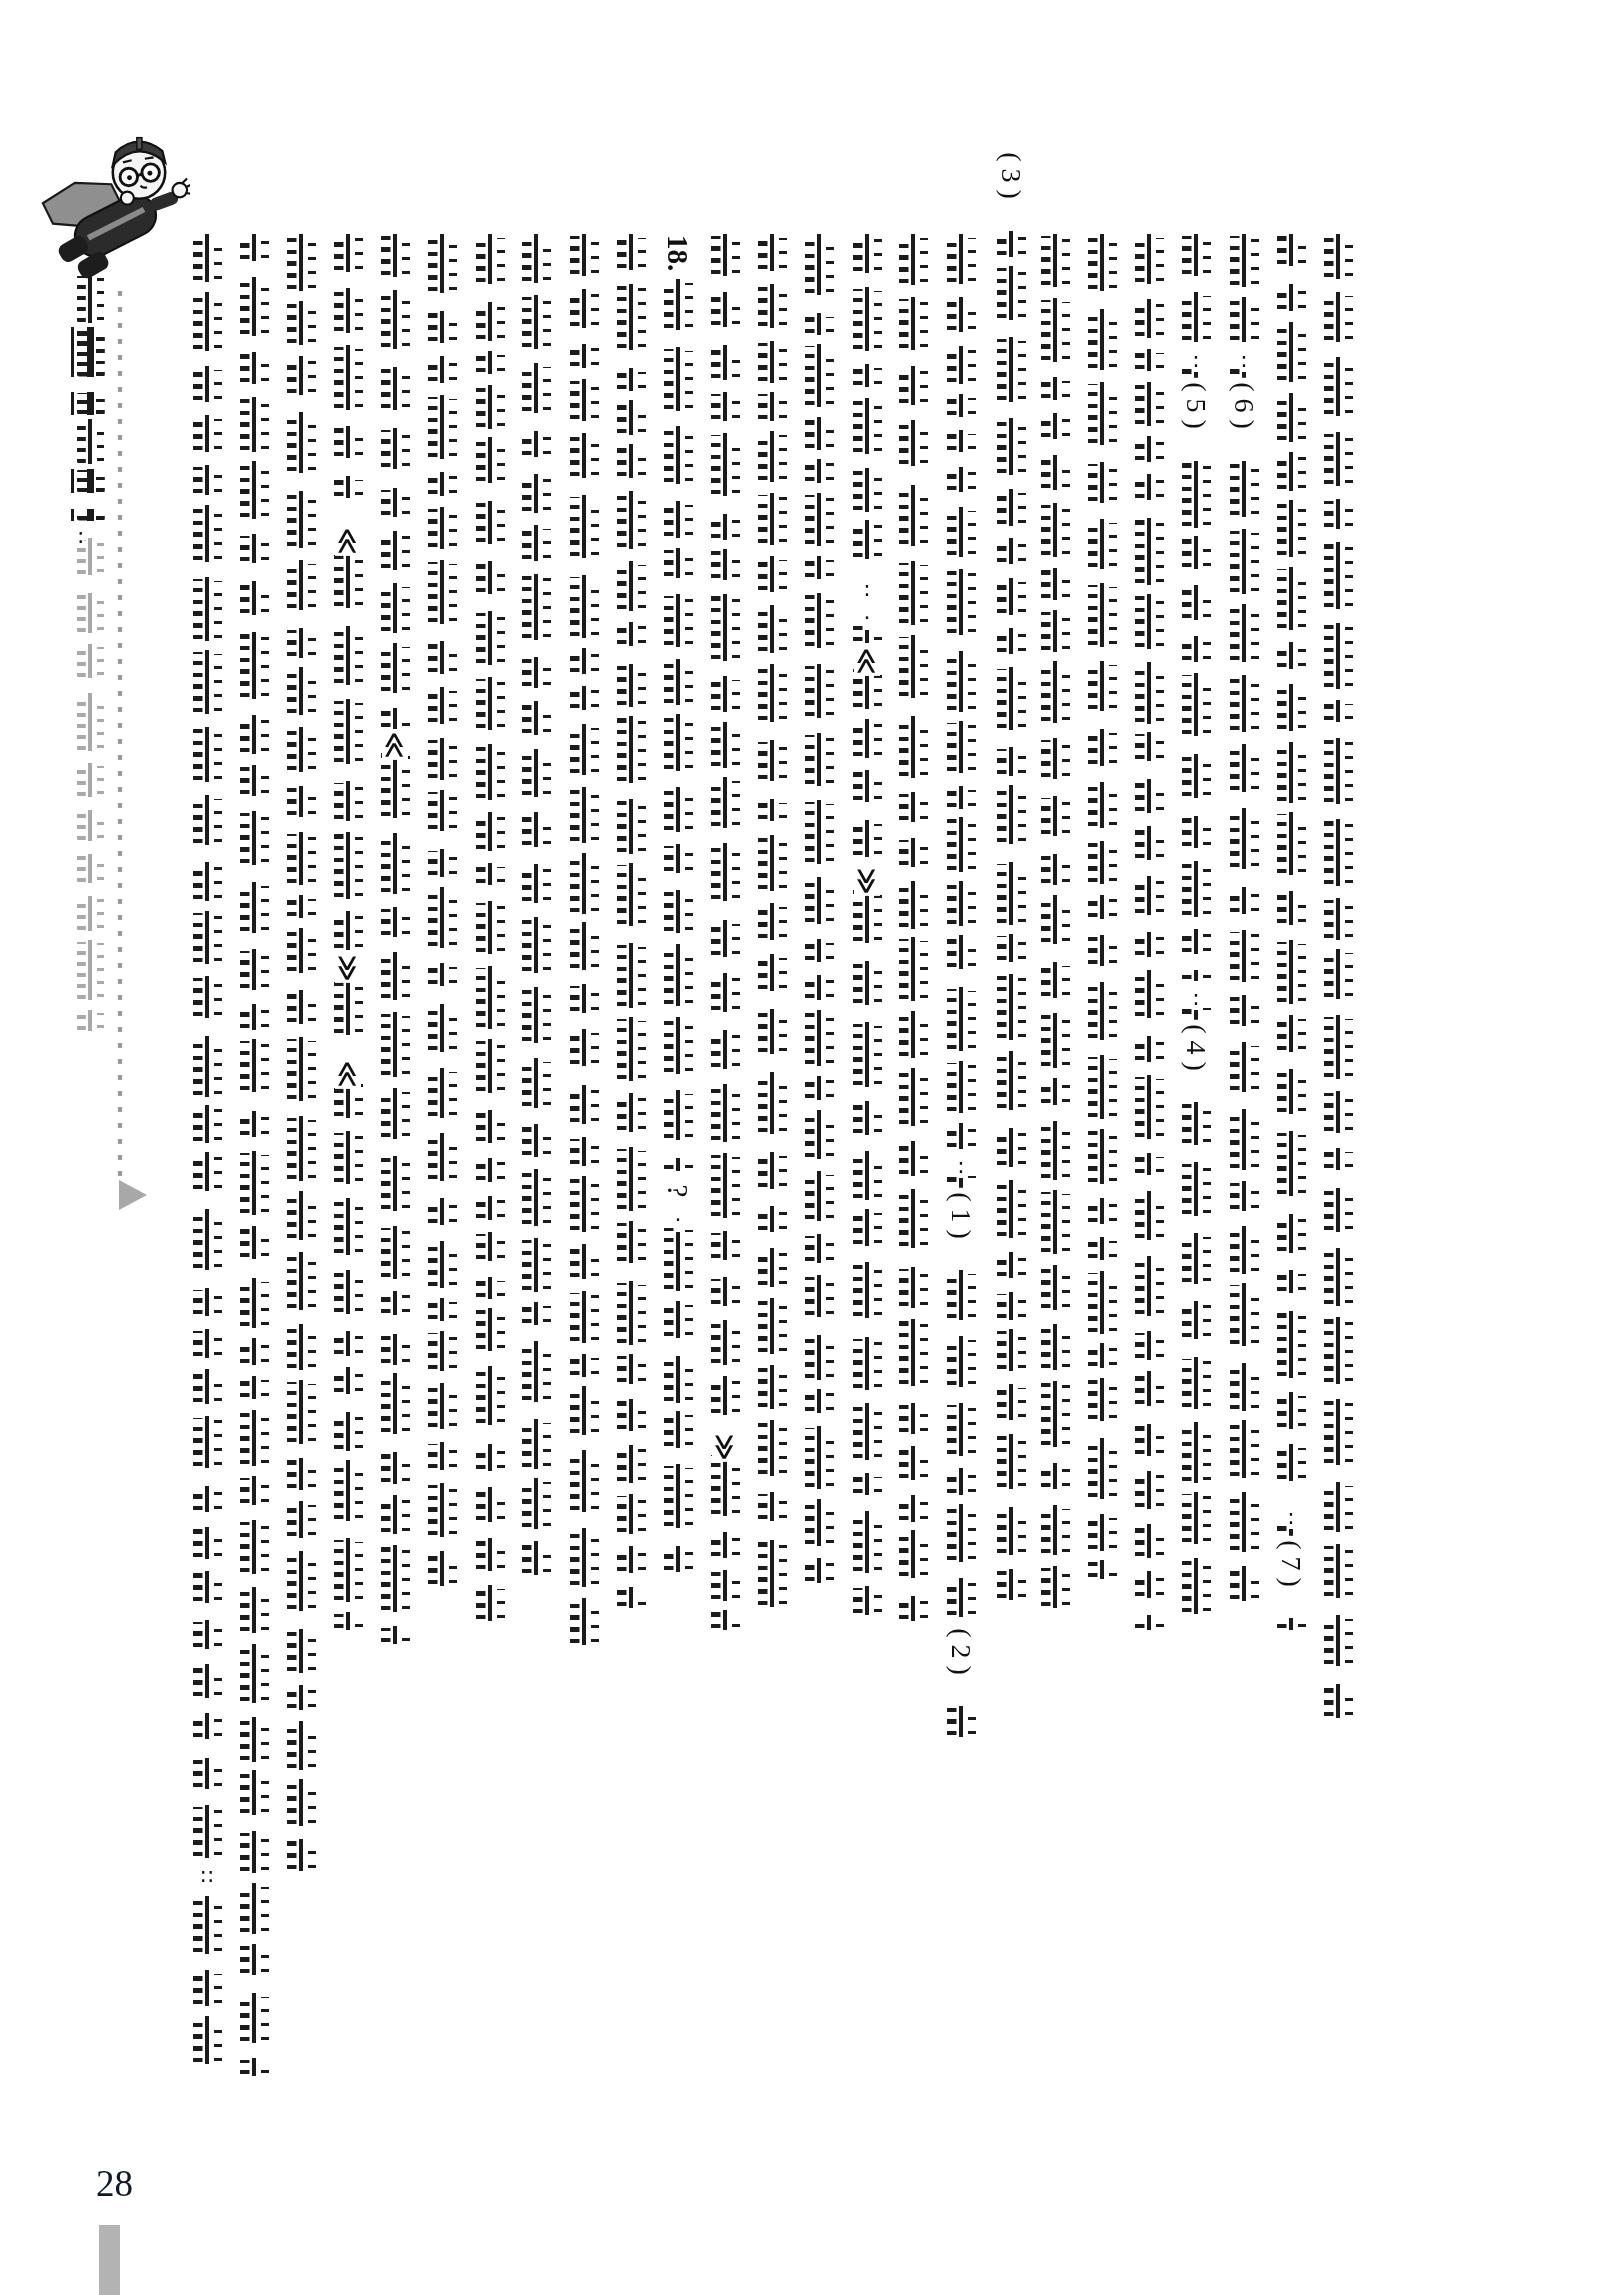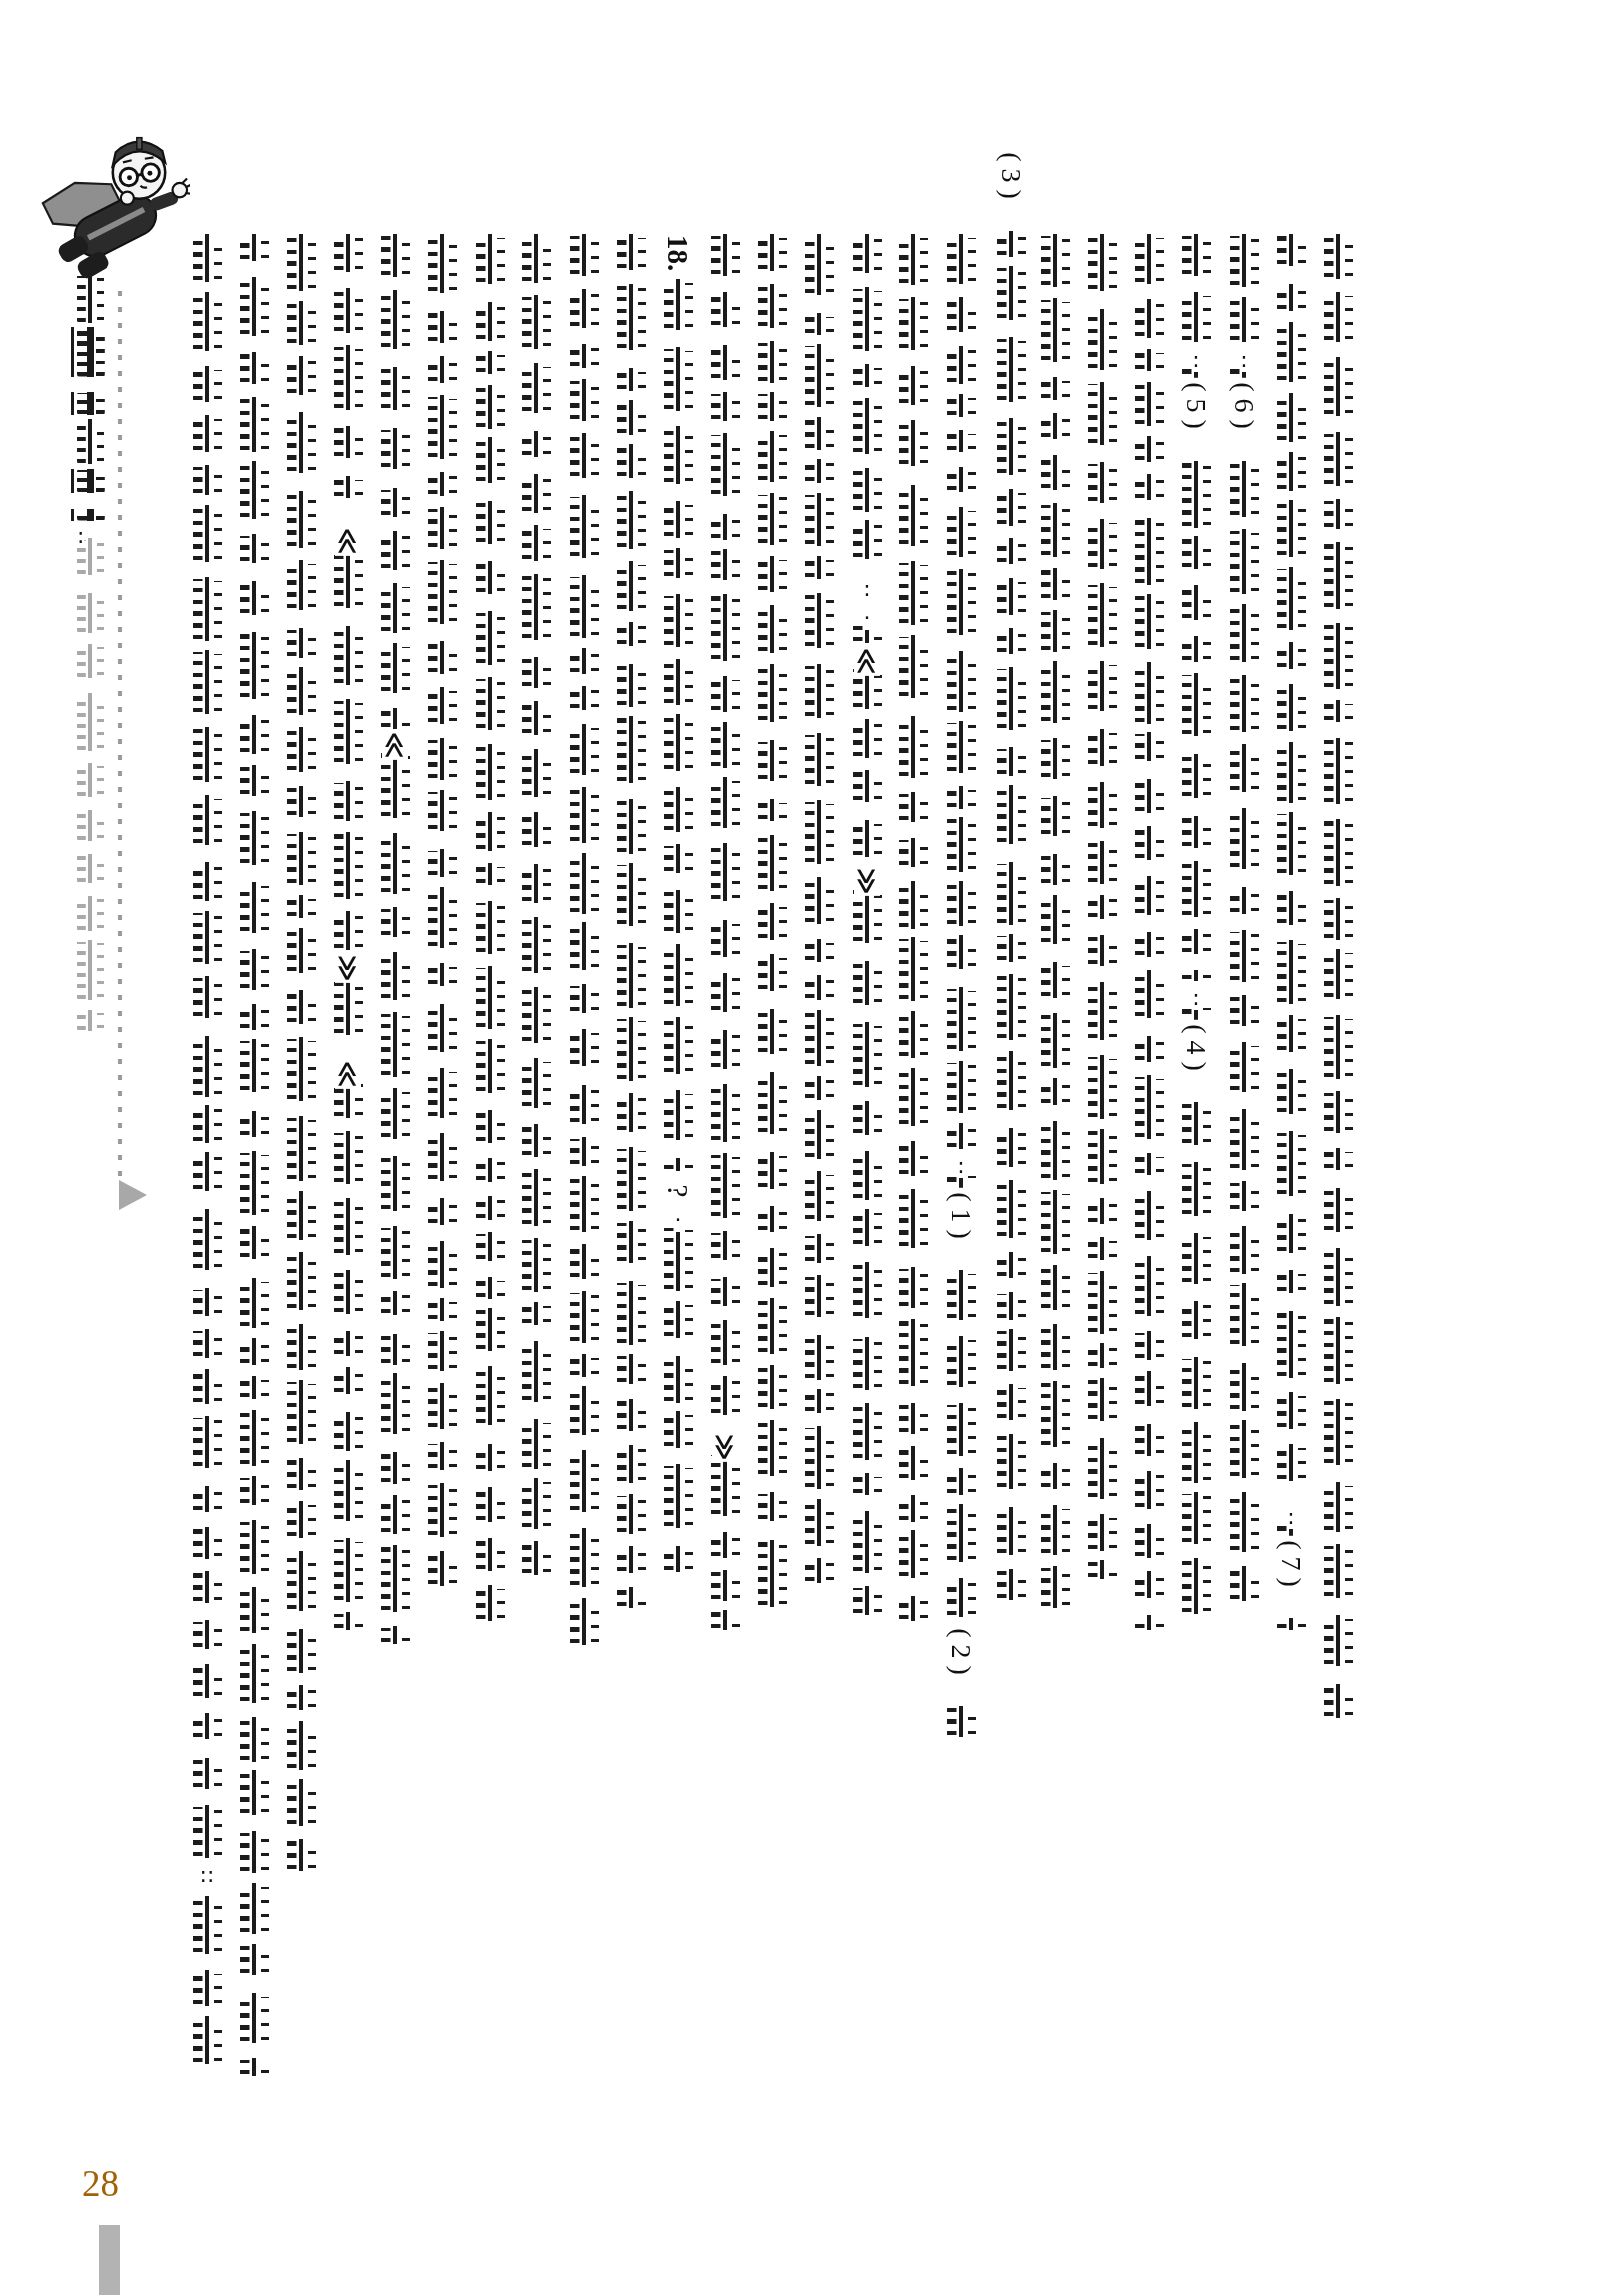--- a/index.html
+++ b/index.html
@@ -35,22 +35,22 @@
           white-space:nowrap;z-index:2;}
   .marker.number{font-family:"Liberation Serif",serif;font-size:28px;
                  transform:translateX(-50%) rotate(90deg);padding:1.5px 4.4px;}
   .marker.number.q{font-weight:bold;font-size:29px;}
   .marker.quote{font-family:"DejaVu Sans",sans-serif;font-size:26px;font-weight:bold;
                 transform:translateX(-50%) rotate(90deg);padding:0 1.5px;}
   .marker.punct{font-family:"DejaVu Sans",sans-serif;font-size:22px;padding:1.5px 0;}
   .marker.qmark{font-family:"Liberation Serif",serif;font-size:29px;
                 transform:translateX(-50%) rotate(90deg);padding:1.5px 2.9px;}
   
-  #page-number{position:absolute;left:82px;top:2162px;width:51px;text-align:left;
-               font-family:"Liberation Serif",serif;font-size:37px;color:#a16207;}
+  #page-number{position:absolute;left:82px;top:2162px;width:51px;text-align:right;
+               font-family:"Liberation Serif",serif;font-size:37px;color:#0f172a;}
   #footer-bar{position:absolute;left:99px;top:2225px;width:20.5px;height:70px;background:#b3b3b3;}
 </style>
 </head>
 <body>
 
 <div id="page">
 
   <svg id="mascot" viewBox="0 0 210 220" xmlns="http://www.w3.org/2000/svg">
     <polygon points="8,100 52,72 102,74 118,106 70,132 22,128" fill="#8f8f8f" stroke="#1a1a1a" stroke-width="3"></polygon>
     <g transform="rotate(-27 105 130)">

